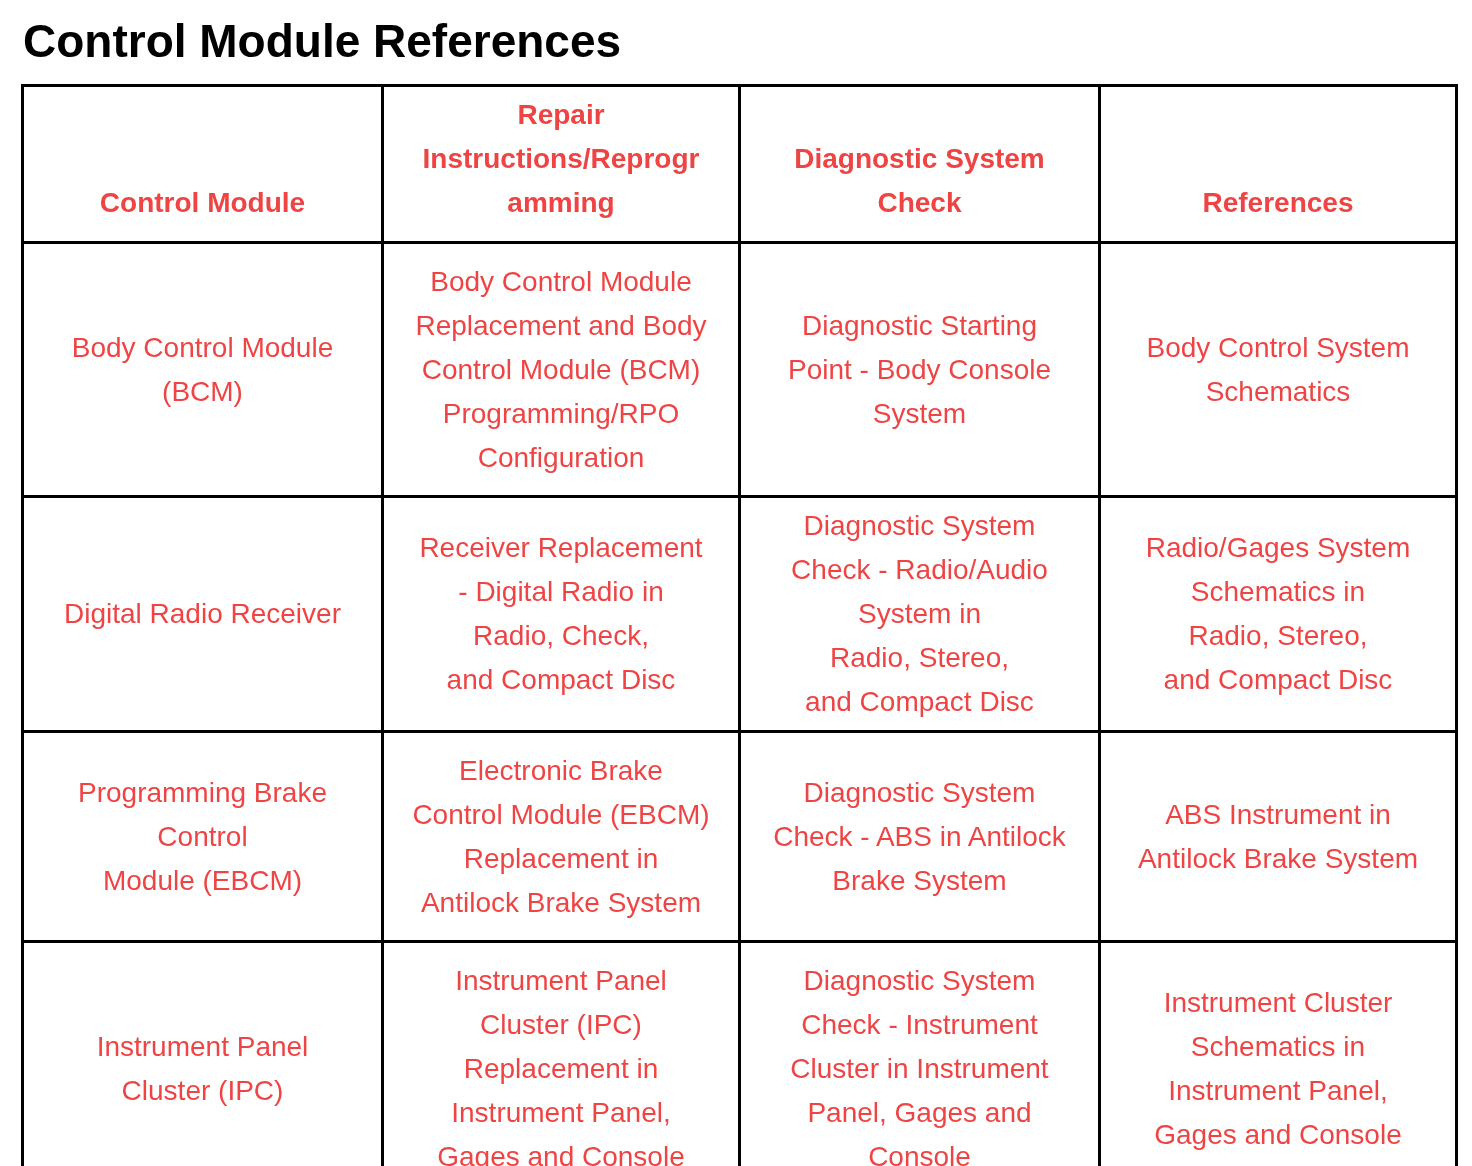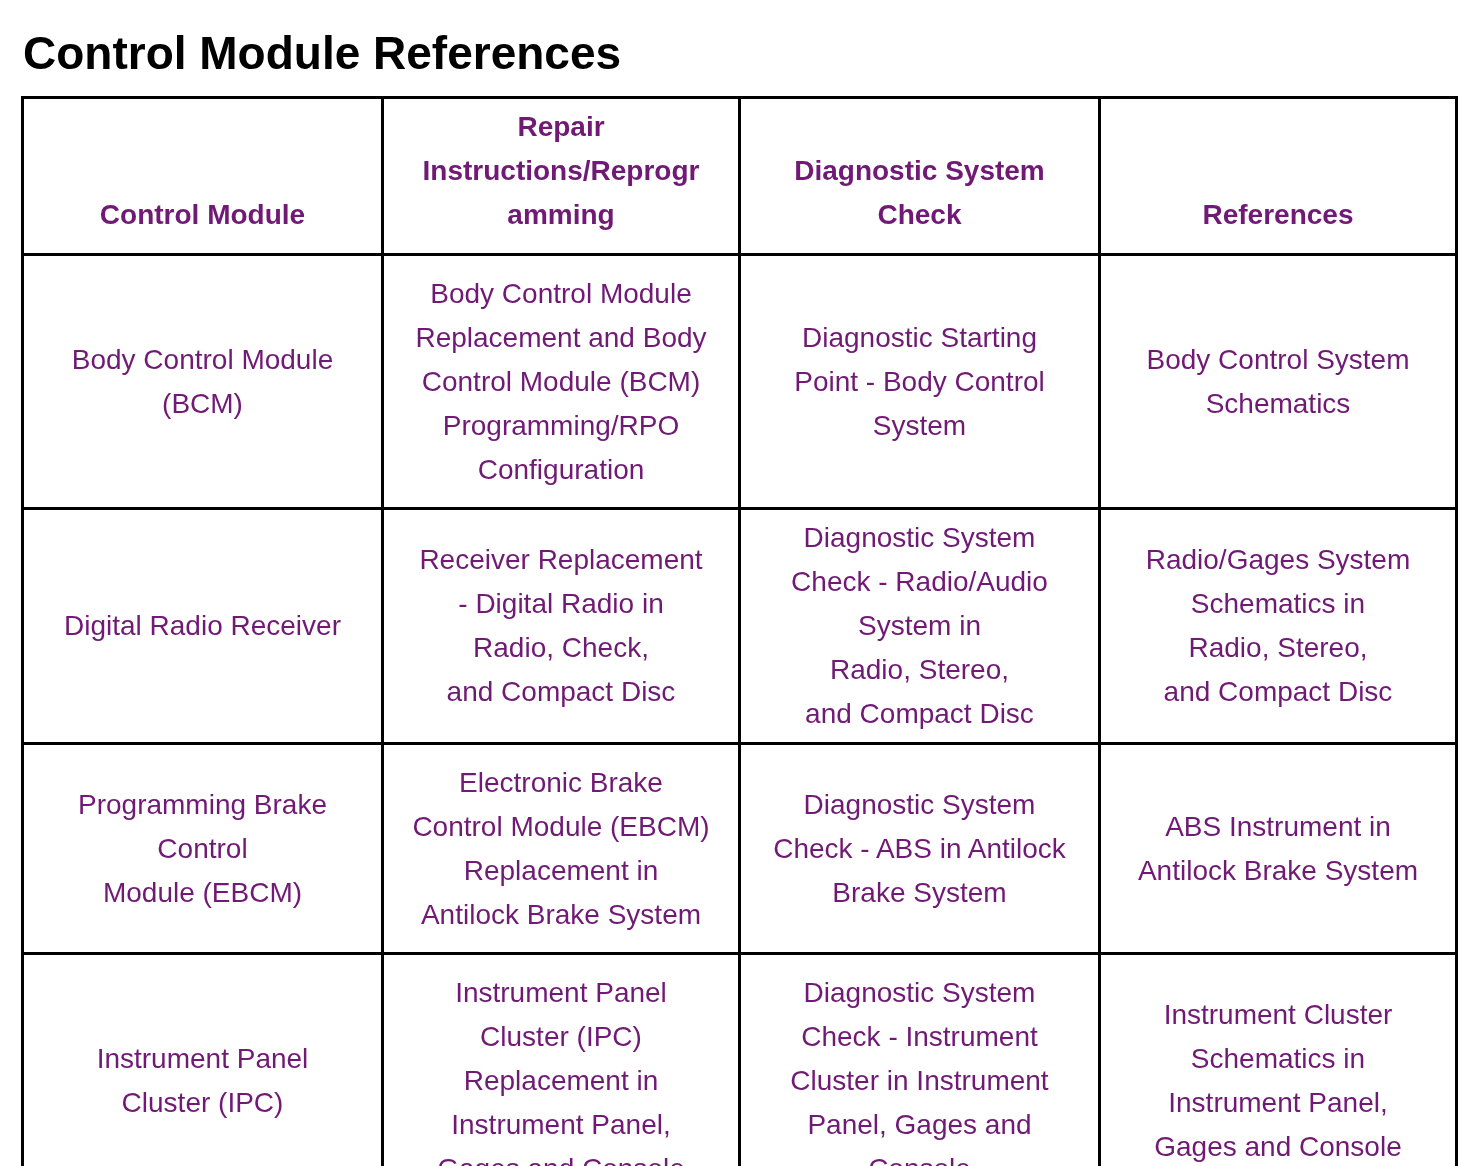--- a/index.html
+++ b/index.html
@@ -10,21 +10,21 @@
     font-family: "Liberation Sans", sans-serif;
   }
   .page {
     width: 1472px;
     height: 1166px;
     background: #ffffff;
     box-sizing: border-box;
     padding: 14px 18px 0 21px;
   }
   h1.doc-title {
-    margin: 12px 0 16px 2px;
+    margin: 0 0 16px 2px;
     font-size: 46px;
     font-weight: bold;
     letter-spacing: 0px;
     color: #000000;
     font-family: "Liberation Sans", sans-serif;
   }
   table.ref-table {
     border-collapse: collapse;
     table-layout: fixed;
     width: 1434px;
@@ -33,21 +33,21 @@
   table.ref-table th,
   table.ref-table td {
     border: 3px solid #000000;
     text-align: center;
     white-space: pre-line;
     font-size: 28px;
     line-height: 44px;
     padding: 6px 10px;
     box-sizing: border-box;
     overflow: hidden;
-    color: #701a75;
+    color: #ef4444;
   }
   table.ref-table th {
     font-weight: bold;
     vertical-align: bottom;
     padding-bottom: 16px;
   }
   table.ref-table td {
     vertical-align: middle;
   }
   col.c1 { width: 360px; }
@@ -88,21 +88,21 @@
     <tbody>
       <tr class="r1">
         <td>Body Control Module
 (BCM)</td>
         <td>Body Control Module
 Replacement and Body
 Control Module (BCM)
 Programming/RPO
 Configuration</td>
         <td>Diagnostic Starting
-Point - Body Control
+Point - Body Console
 System</td>
         <td>Body Control System
 Schematics</td>
       </tr>
       <tr class="r2">
         <td>Digital Radio Receiver</td>
         <td>Receiver Replacement
 - Digital Radio in
 Radio, Check,
 and Compact Disc</td>

